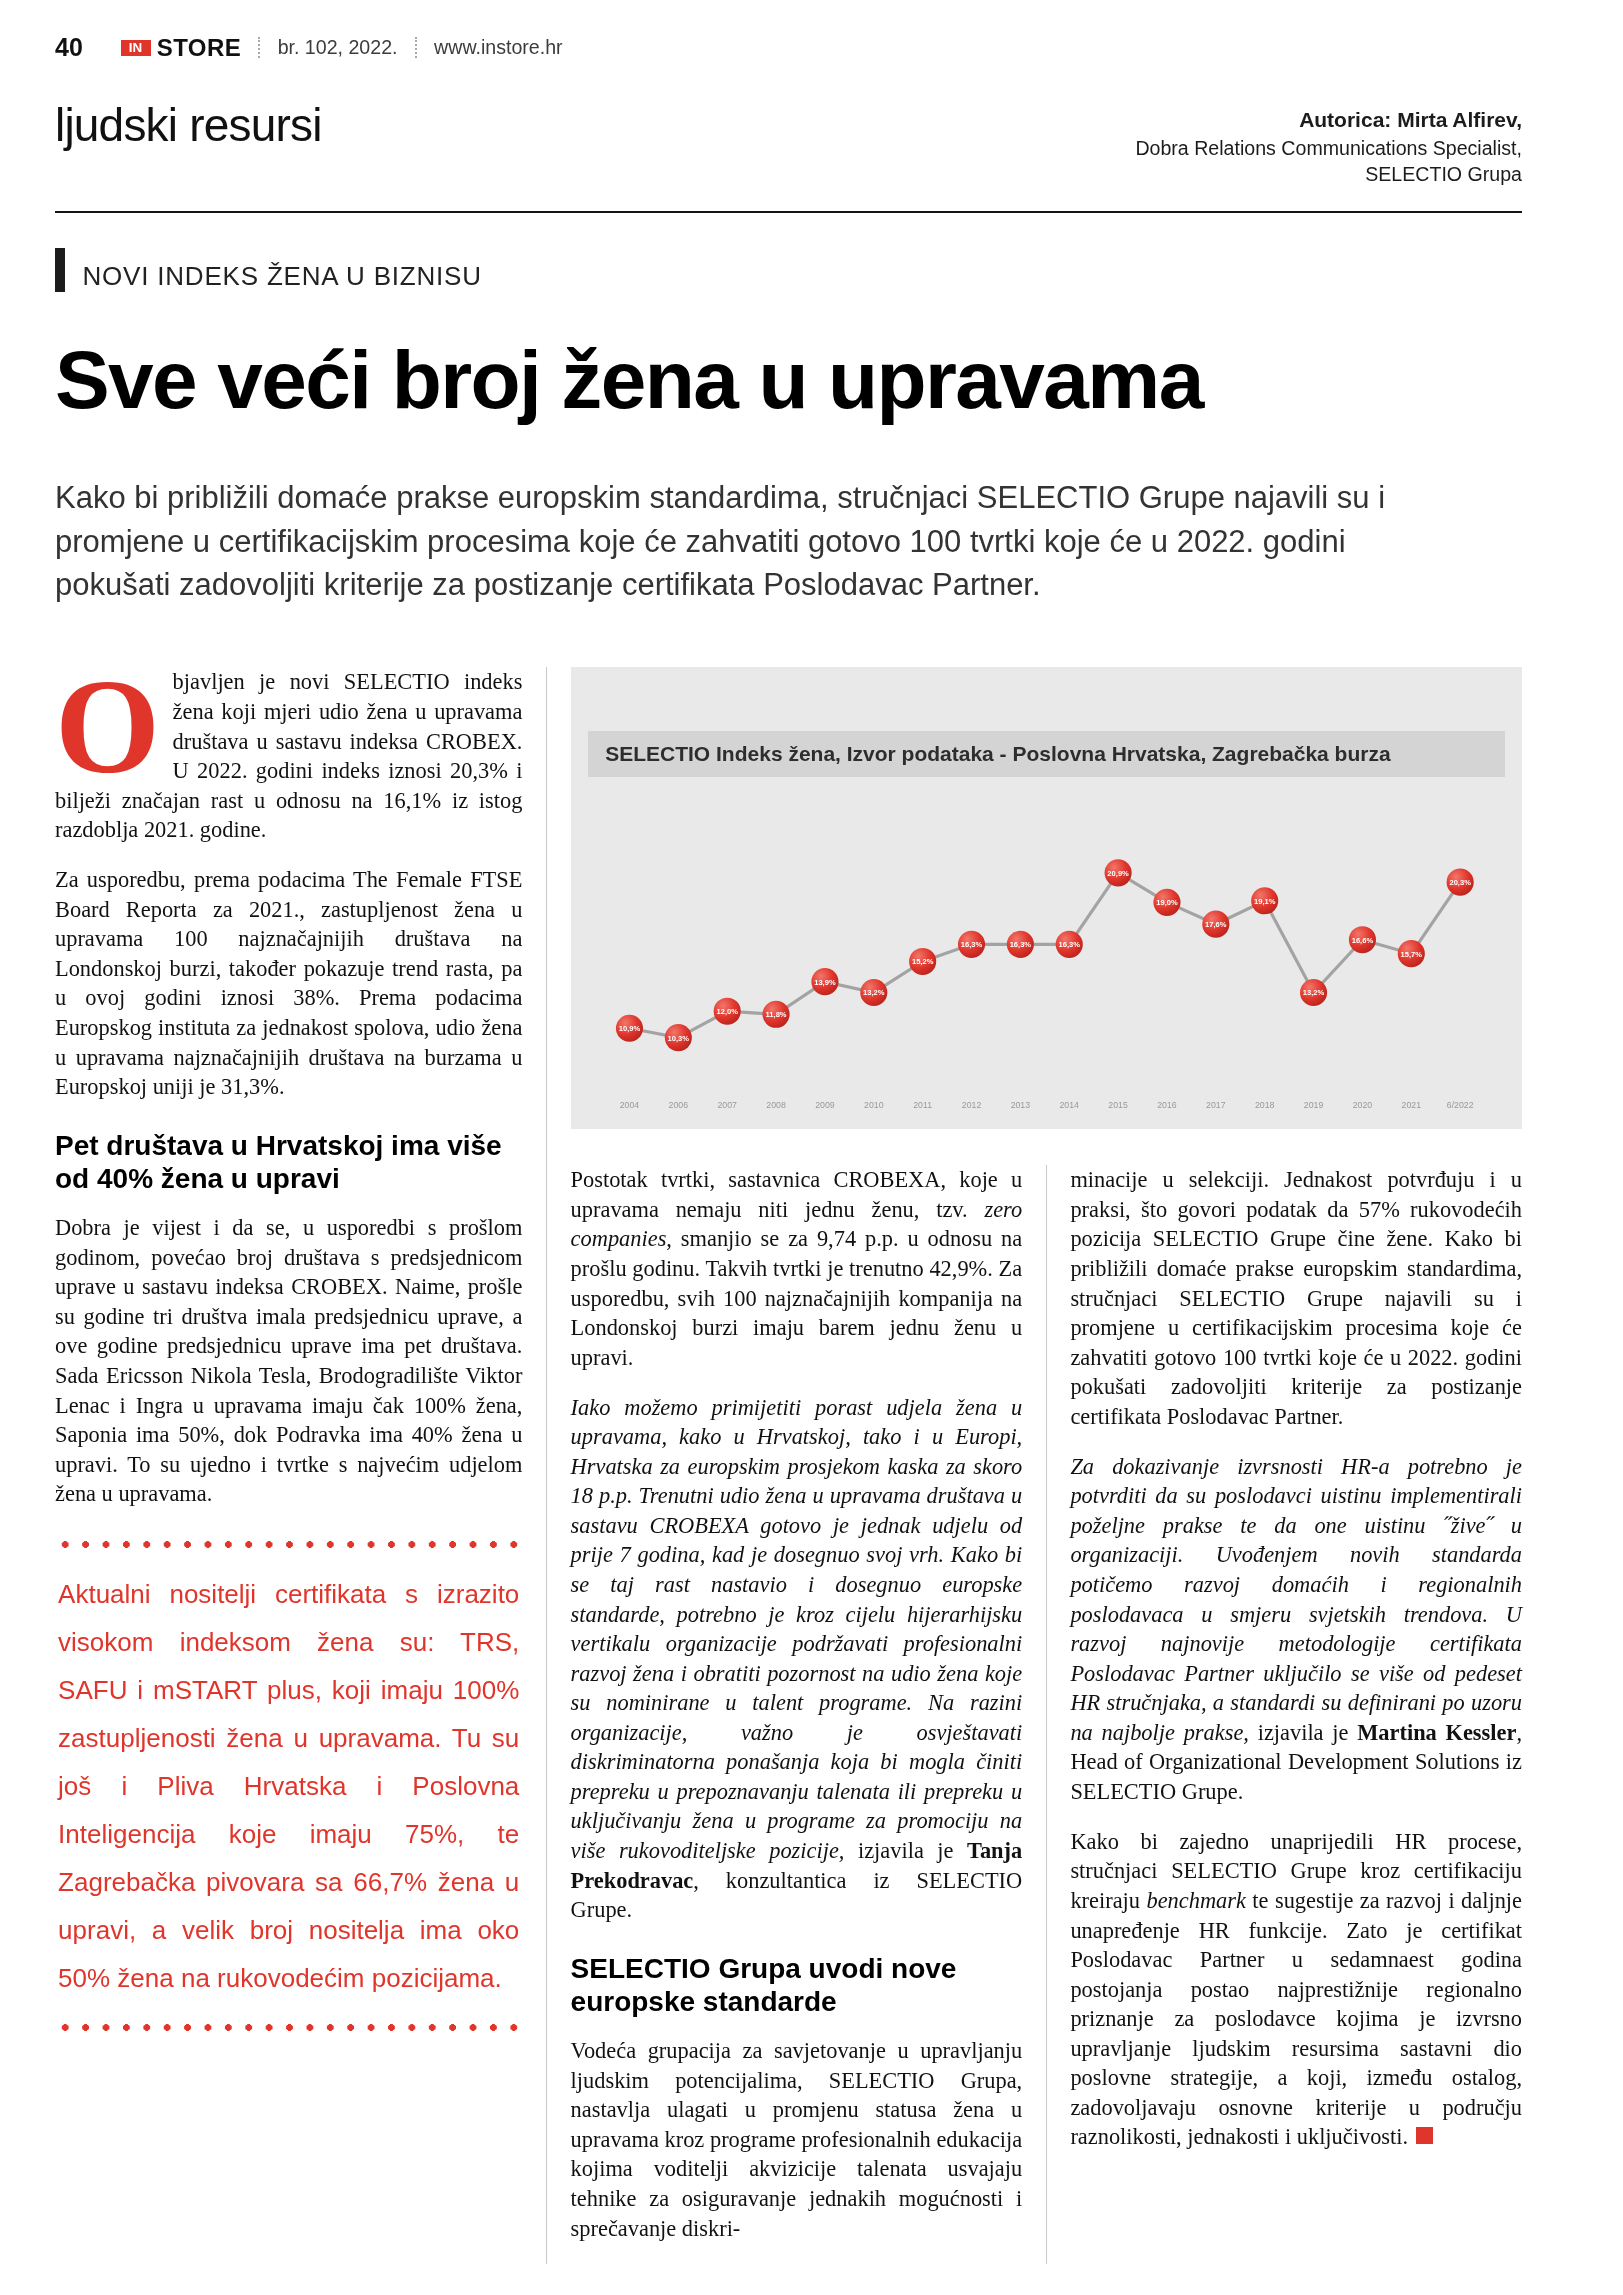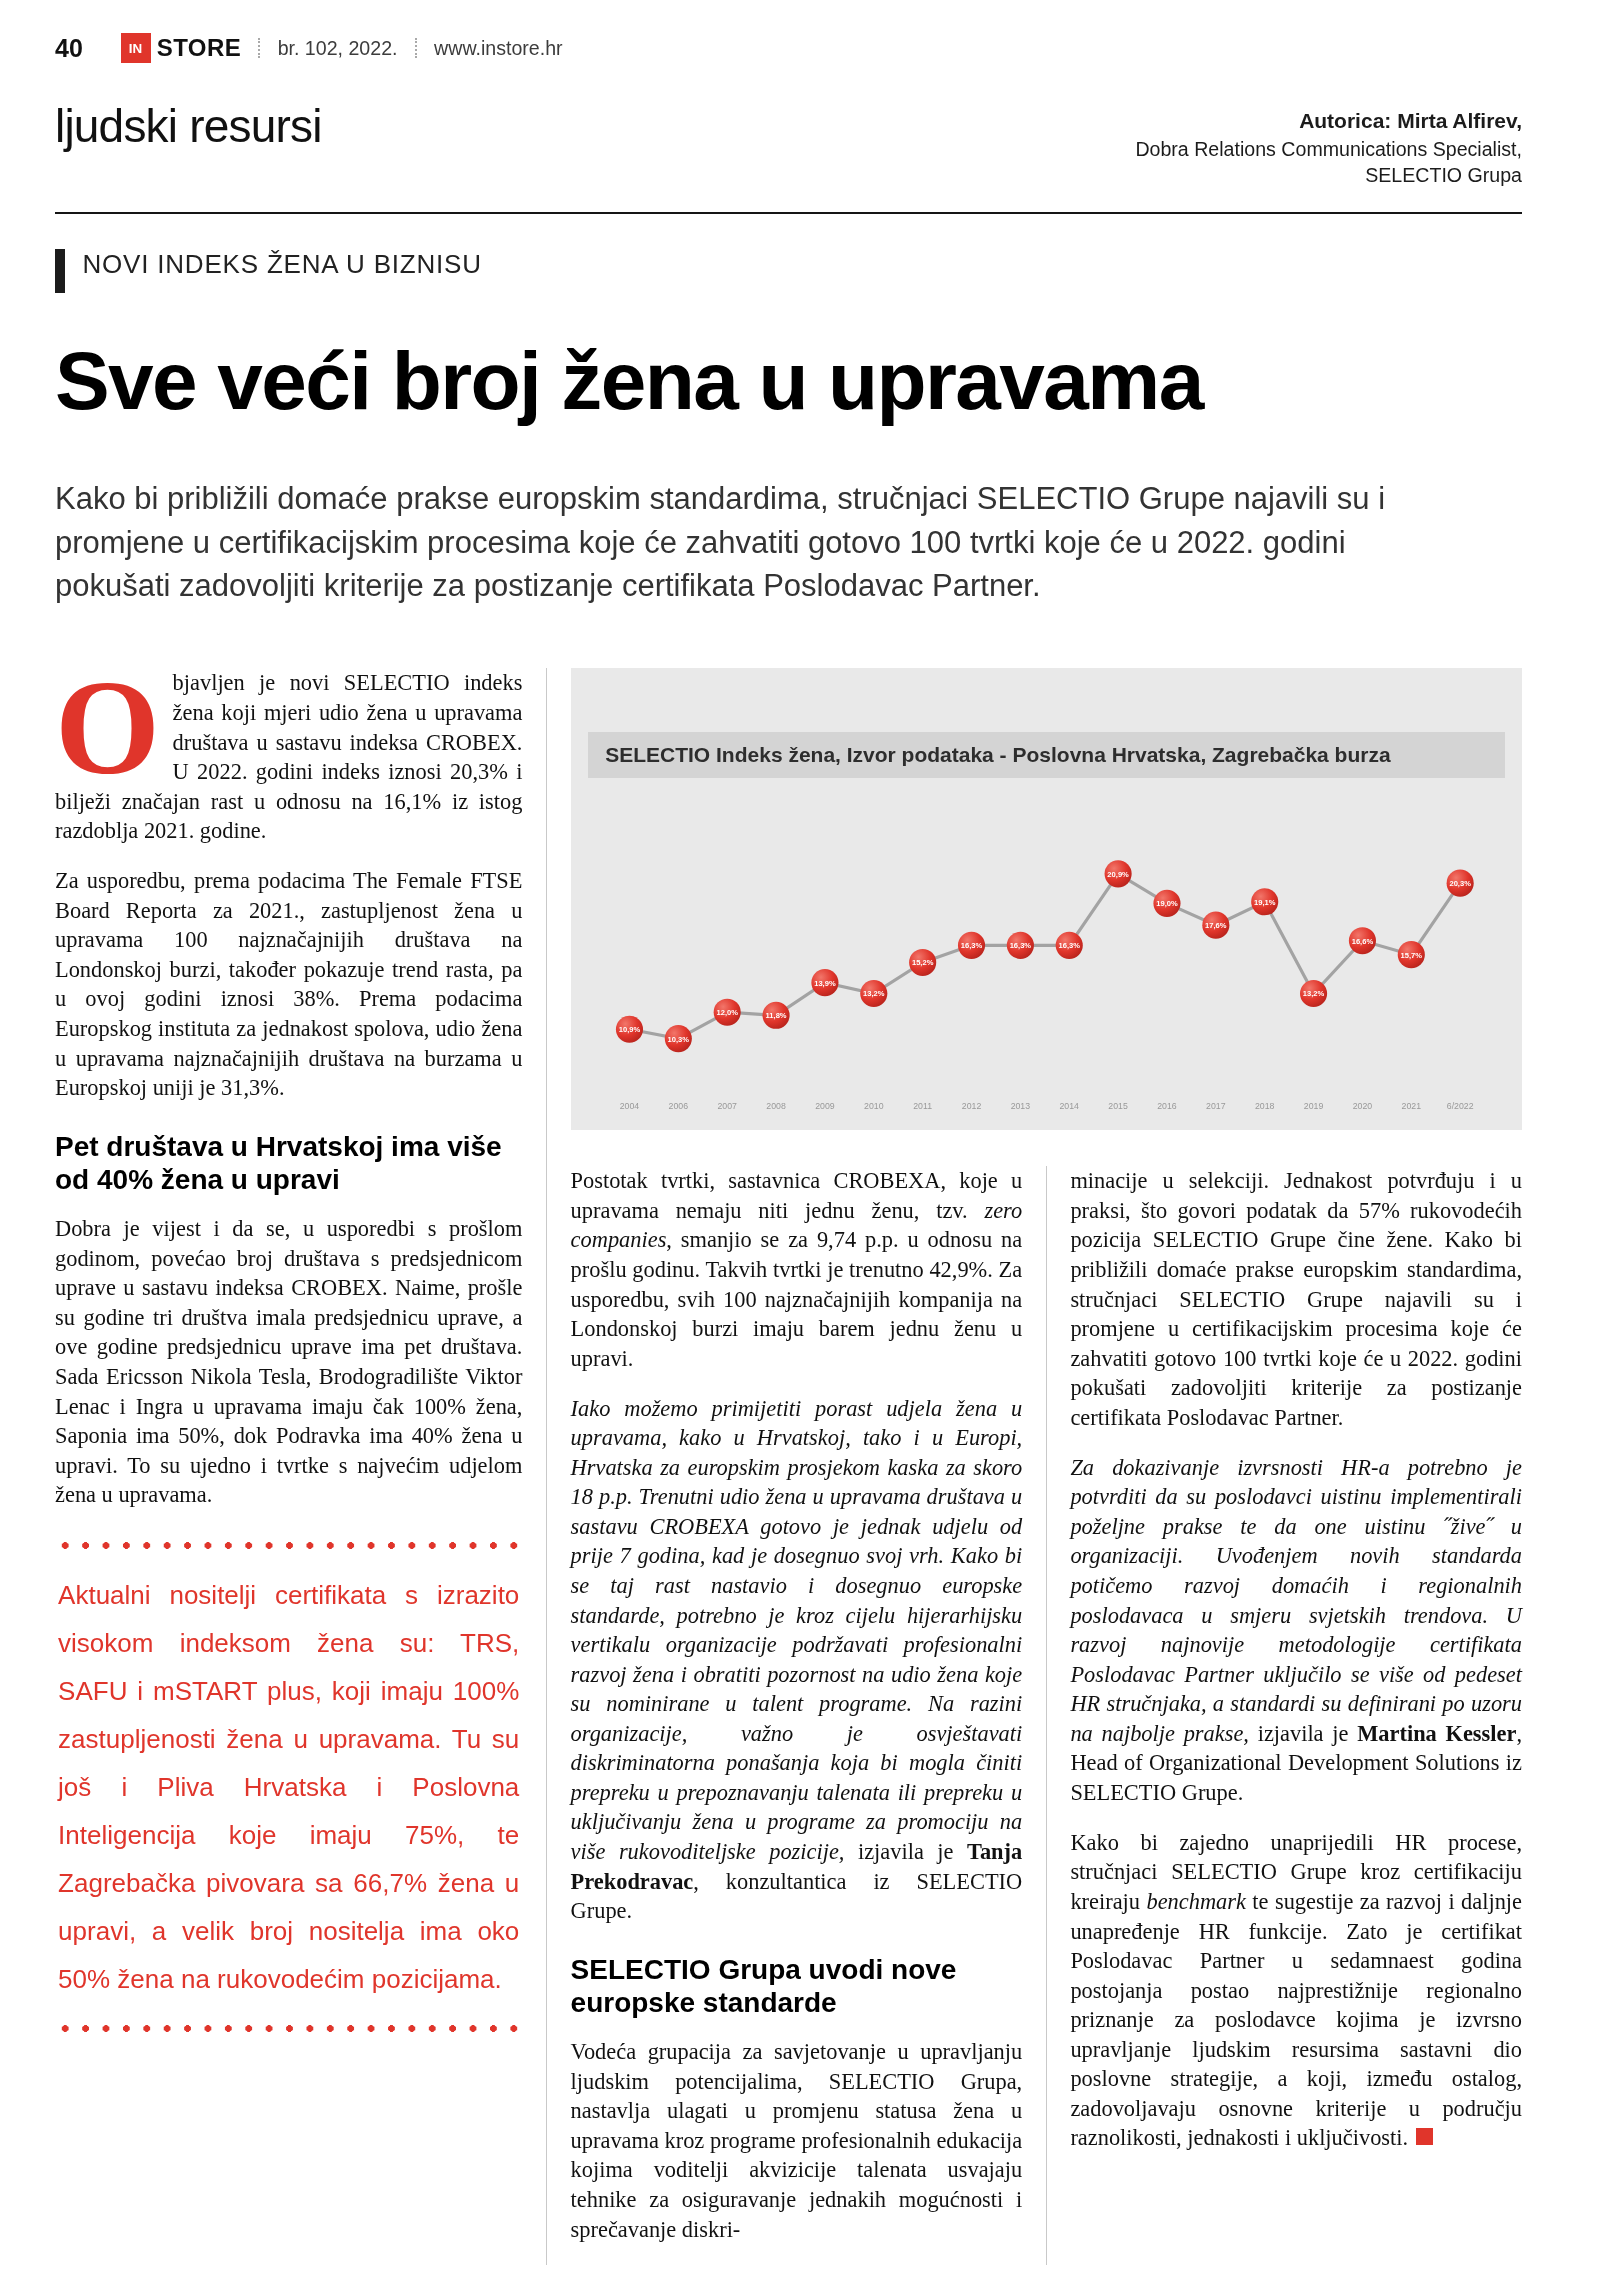--- a/index.html
+++ b/index.html
@@ -15,32 +15,32 @@
     color:var(--ink);
     position:relative;
     overflow:hidden;
   }
   .page{padding:33px 101px 0 55px;}
 
   
   .masthead-row{display:flex;align-items:center;gap:17.3px;}
   .page-num{font-family:"Liberation Sans",sans-serif;font-weight:bold;font-size:25px;margin-right:20.4px;}
   .logo{display:flex;align-items:center;gap:6.3px;}
-  .logo-square{width:30px;height:30px;background:var(--red);color:#fff;display:flex;align-items:center;justify-content:center;font-family:"Liberation Sans",sans-serif;font-weight:bold;font-size:13.4px;}
+  .logo-square{width:30px;height:16px;background:var(--red);color:#fff;display:flex;align-items:center;justify-content:center;font-family:"Liberation Sans",sans-serif;font-weight:bold;font-size:13.4px;}
   .logo-store{font-family:"Liberation Sans",sans-serif;font-weight:800;font-size:24px;letter-spacing:0.4px;}
   .sep{height:20.4px;border-left:2.4px dotted #a9a9a9;}
   .issue, .website{font-family:"Liberation Sans",sans-serif;font-size:19.6px;color:#3c3c3c;}
 
   .header-row2{display:flex;justify-content:space-between;align-items:flex-start;margin-top:20.4px;padding-bottom:23.6px;border-bottom:2.4px solid #151515;}
   .section-title{font-family:"Liberation Sans",sans-serif;font-weight:400;font-size:46px;letter-spacing:-0.8px;margin-top:16px;}
   .author-block{text-align:right;font-family:"Liberation Sans",sans-serif;font-size:19.6px;line-height:1.35;color:#1c1c1c;margin-top:24px;}
   .author-block .name{font-weight:bold;font-size:21px;}
 
   
-  .kicker-row{display:flex;align-items:flex-start;gap:17.3px;margin-top:35px;}
+  .kicker-row{display:flex;align-items:flex-end;gap:17.3px;margin-top:35px;}
   .kicker-bar{width:10.2px;height:44px;background:#1c1c1c;}
   .kicker{font-family:"Liberation Sans",sans-serif;font-size:26px;letter-spacing:0.8px;color:#222;}
   .headline{font-family:"Liberation Sans",sans-serif;font-weight:800;font-size:82px;letter-spacing:-1.6px;margin-top:41px;white-space:nowrap;color:#000;}
   .lead{font-family:"Liberation Sans",sans-serif;font-size:31px;line-height:1.4;color:#333;margin-top:49px;max-width:1414px;}
 
   
   .columns{display:flex;margin-top:61px;}
   .col-left{width:492px;flex:none;padding-right:23.6px;border-right:0.8px solid var(--gray-line);}
   .col-rest{flex:1;padding-left:23.6px;min-width:0;}
   .two-cols{display:flex;margin-top:36px;}

